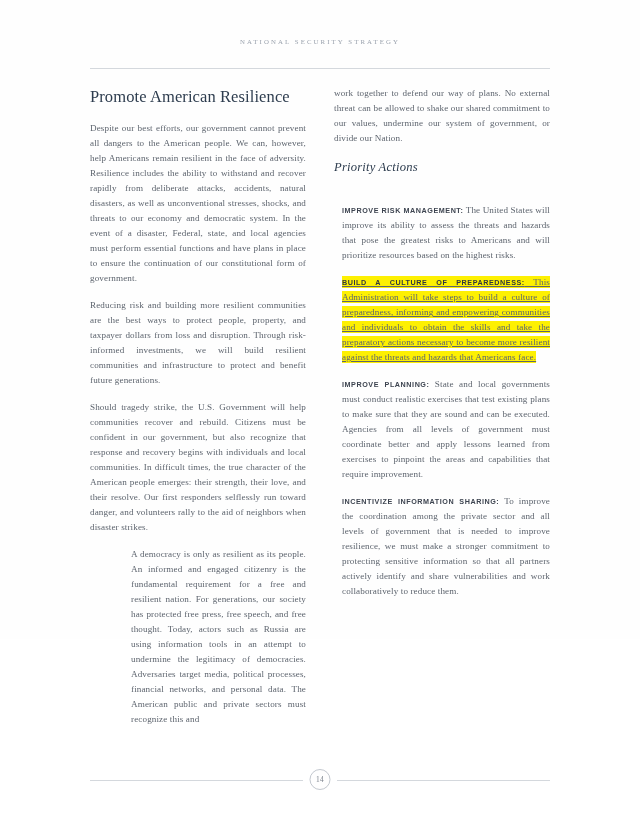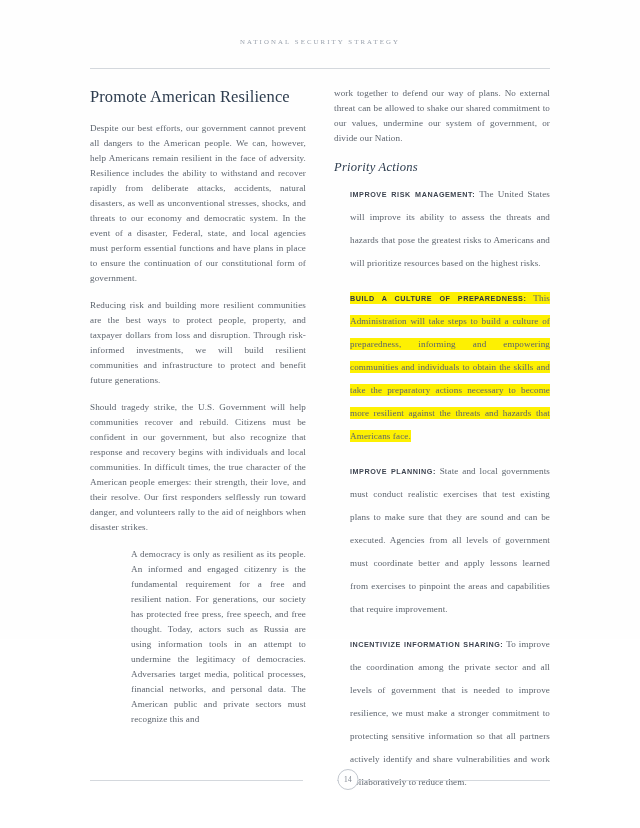--- a/index.html
+++ b/index.html
@@ -83,31 +83,31 @@
   }
   p.body:last-child { margin-bottom: 0; margin-left: 41px; }
 
   
   .section-heading {
     font-family: "Liberation Serif", serif;
     font-style: italic;
     font-size: 12.6px;
     font-weight: 400;
     color: #2d3c4e;
-    margin: 14px 0 8px 0;
+    margin: 14px 0 28px 0;
     letter-spacing: 0.2px;
   }
 
   
   .action {
     font-family: "Liberation Serif", serif;
     font-size: 9.1px;
-    line-height: 23px;
+    line-height: 15px;
     color: #5d646e;
-    margin: 0 0 12px 16px;
+    margin: 0 0 12px 8px;
     text-align: justify;
     letter-spacing: 0.12px;
   }
   .action:last-child { margin-bottom: 0; }
 
   .action-label {
     font-family: "Liberation Sans", sans-serif;
     font-size: 7.2px;
     font-weight: bold;
     letter-spacing: 0.55px;
@@ -117,20 +117,21 @@
 
   
   .action.highlighted {
     background: transparent;
   }
   .action.highlighted .hl {
     background: #fdf002;
     box-decoration-break: clone;
     -webkit-box-decoration-break: clone;
     padding: 1px 0 1px 0;
+    text-decoration: underline;
   }
   .action.highlighted .action-label {
     color: #2f3640;
   }
 
   
   .footer {
     position: absolute;
     left: 90px;
     top: 769px;
@@ -158,21 +159,20 @@
     border-radius: 50%;
     background: #fefefe;
     display: flex;
     align-items: center;
     justify-content: center;
     font-family: "Liberation Serif", serif;
     font-size: 7.4px;
     color: #7c838d;
     letter-spacing: 0.3px;
     box-sizing: border-box;
-    margin-left: 28px;
   }
 </style>
 </head>
 <body>
 
 <div class="page">
 
   <div class="running-head">NATIONAL SECURITY STRATEGY</div>
 
   <div class="rule-top"></div>

